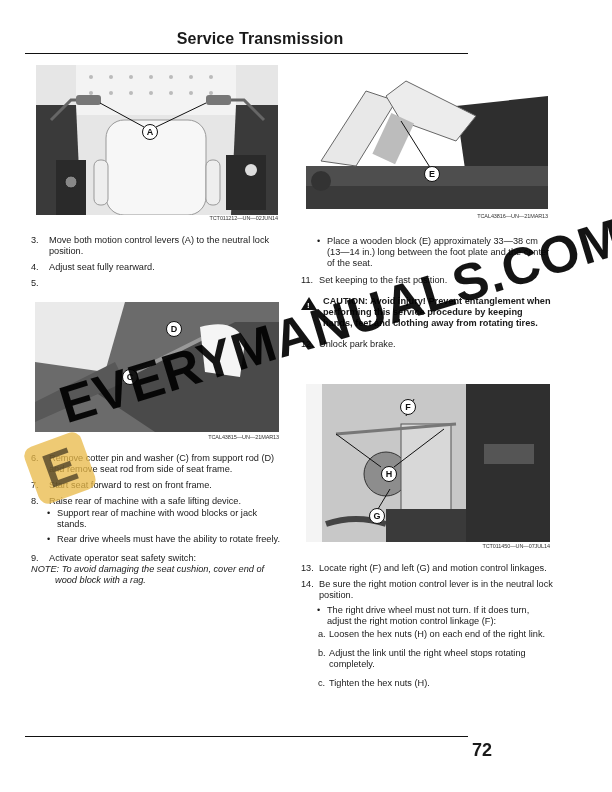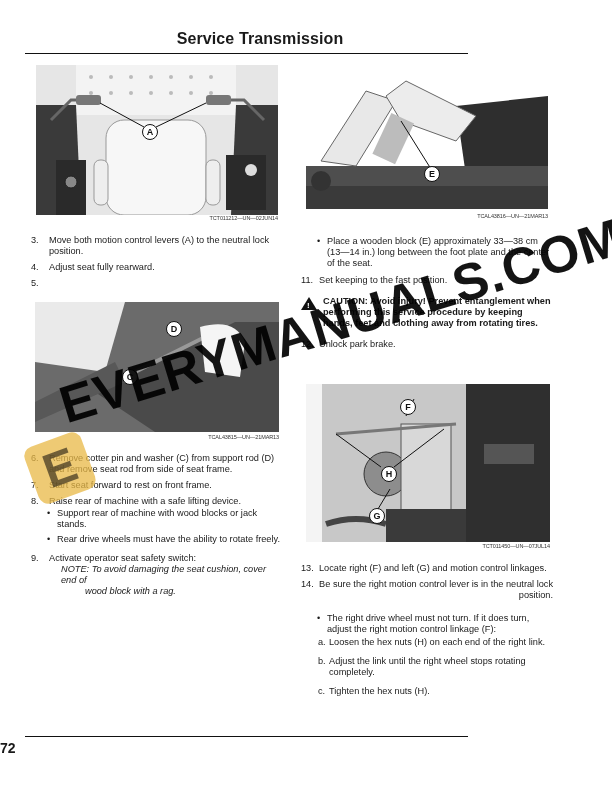--- a/index.html
+++ b/index.html
@@ -3,35 +3,35 @@
   <meta charset="utf-8">
   <style>
     html, body { margin:0; padding:0; background:#fff; }
     body { width:612px; height:792px; position:relative; overflow:hidden;
       font-family:"Liberation Sans", sans-serif; color:#1a1a1a; }
     .title { position:absolute; left:0; width:520px; top:30px; text-align:center;
       font-size:16px; font-weight:bold; letter-spacing:0.1px; }
     .hr { position:absolute; left:26px; width:442px; height:1px; background:#111; }
     .hr.top { top:53px; left:25px; width:443px; }
     .hr.bot { top:736px; left:25px; width:443px; }
-    .pagenum { position:absolute; top:740px; left:0; width:492px; text-align:left;
-      font-size:14px; font-weight:bold; }
+    .pagenum { position:absolute; top:740px; left:0; width:492px; text-align:right;
+      font-size:18px; font-weight:bold; }
     .fig { position:absolute; }
     .fig .img { position:absolute; overflow:hidden; }
     .fig .cap { position:absolute; right:0; font-size:5.5px; color:#333; letter-spacing:-0.1px; white-space:nowrap; }
     .callout { position:absolute; width:14px; height:14px; border-radius:50%; border:1px solid #111;
       background:#fff; font-size:9px; font-weight:bold; text-align:center; line-height:14px; color:#111; }
     .col { position:absolute; font-size:9.2px; line-height:11px; }
     .step { position:relative; padding-left:18px; margin-bottom:5px; }
     .step .n { position:absolute; left:0; top:0; }
     .bullet { position:relative; padding-left:26px; margin-top:1px; margin-bottom:4px; }
     .bullet .b { position:absolute; left:16px; top:0; }
     .sub { position:relative; padding-left:28px; margin-top:1px; margin-bottom:8px; }
     .sub .n { position:absolute; left:17px; top:0; }
-    .note { font-style:italic; padding-left:0;margin-left:30px; }
+    .note { font-style:italic; padding-left:0; }
     .note .indent { display:block; padding-left:24px; }
     .caution { position:relative; padding-left:22px; font-weight:bold; margin-bottom:10px; }
     .caution .tri { position:absolute; left:0; top:1px; width:0; height:0;
       border-left:8px solid transparent; border-right:8px solid transparent; border-bottom:13px solid #111; }
     .caution .tri span { position:absolute; left:-2px; top:3px; color:#fff; font-size:8px; font-weight:bold; }
     .watermark { position:absolute; left:70px; top:375px; font-size:52px; font-weight:900;
       color:rgba(0,0,0,0.92); transform:rotate(-17deg); transform-origin:left bottom; white-space:nowrap;
       letter-spacing:1px; pointer-events:none; }
     .wm-logo { position:absolute; left:30px; top:438px; width:60px; height:60px; border-radius:10px;
       background:rgba(232,184,70,0.75); transform:rotate(-20deg); }
@@ -170,21 +170,21 @@
     </svg>
     <div class="callout" style="left:94px;top:15px;">F</div>
     <div class="callout" style="left:75px;top:82px;">H</div>
     <div class="callout" style="left:63px;top:124px;">G</div>
   </div>
   <div class="cap" style="top:159px;">TCT011450—UN—07JUL14</div>
 </div>
 
 <div class="col" style="left:301px;top:563px;width:252px;">
   <div class="step"><span class="n">13.</span><span>Locate right (F) and left (G) and motion control linkages.</span></div>
-  <div class="step" style="margin-bottom:12px;text-align:right;"><span class="n">14.</span><span>Be sure the right motion control lever is in the neutral lock position.</span></div>
+  <div class="step" style="margin-bottom:4px;"><span class="n">14.</span><span>Be sure the right motion control lever is in the neutral lock position.</span></div>
   <div class="bullet" style="margin-bottom:2px;"><span class="b">•</span><span>The right drive wheel must not turn. If it does turn, adjust the right motion control linkage (F):</span></div>
   <div class="sub"><span class="n">a.</span><span>Loosen the hex nuts (H) on each end of the right link.</span></div>
   <div class="sub"><span class="n">b.</span><span>Adjust the link until the right wheel stops rotating completely.</span></div>
   <div class="sub"><span class="n">c.</span><span>Tighten the hex nuts (H).</span></div>
 </div>
 
 <div class="wm-logo">
     <span>E</span>
   </div>
 <div class="watermark">EVERYMANUALS.COM</div>

